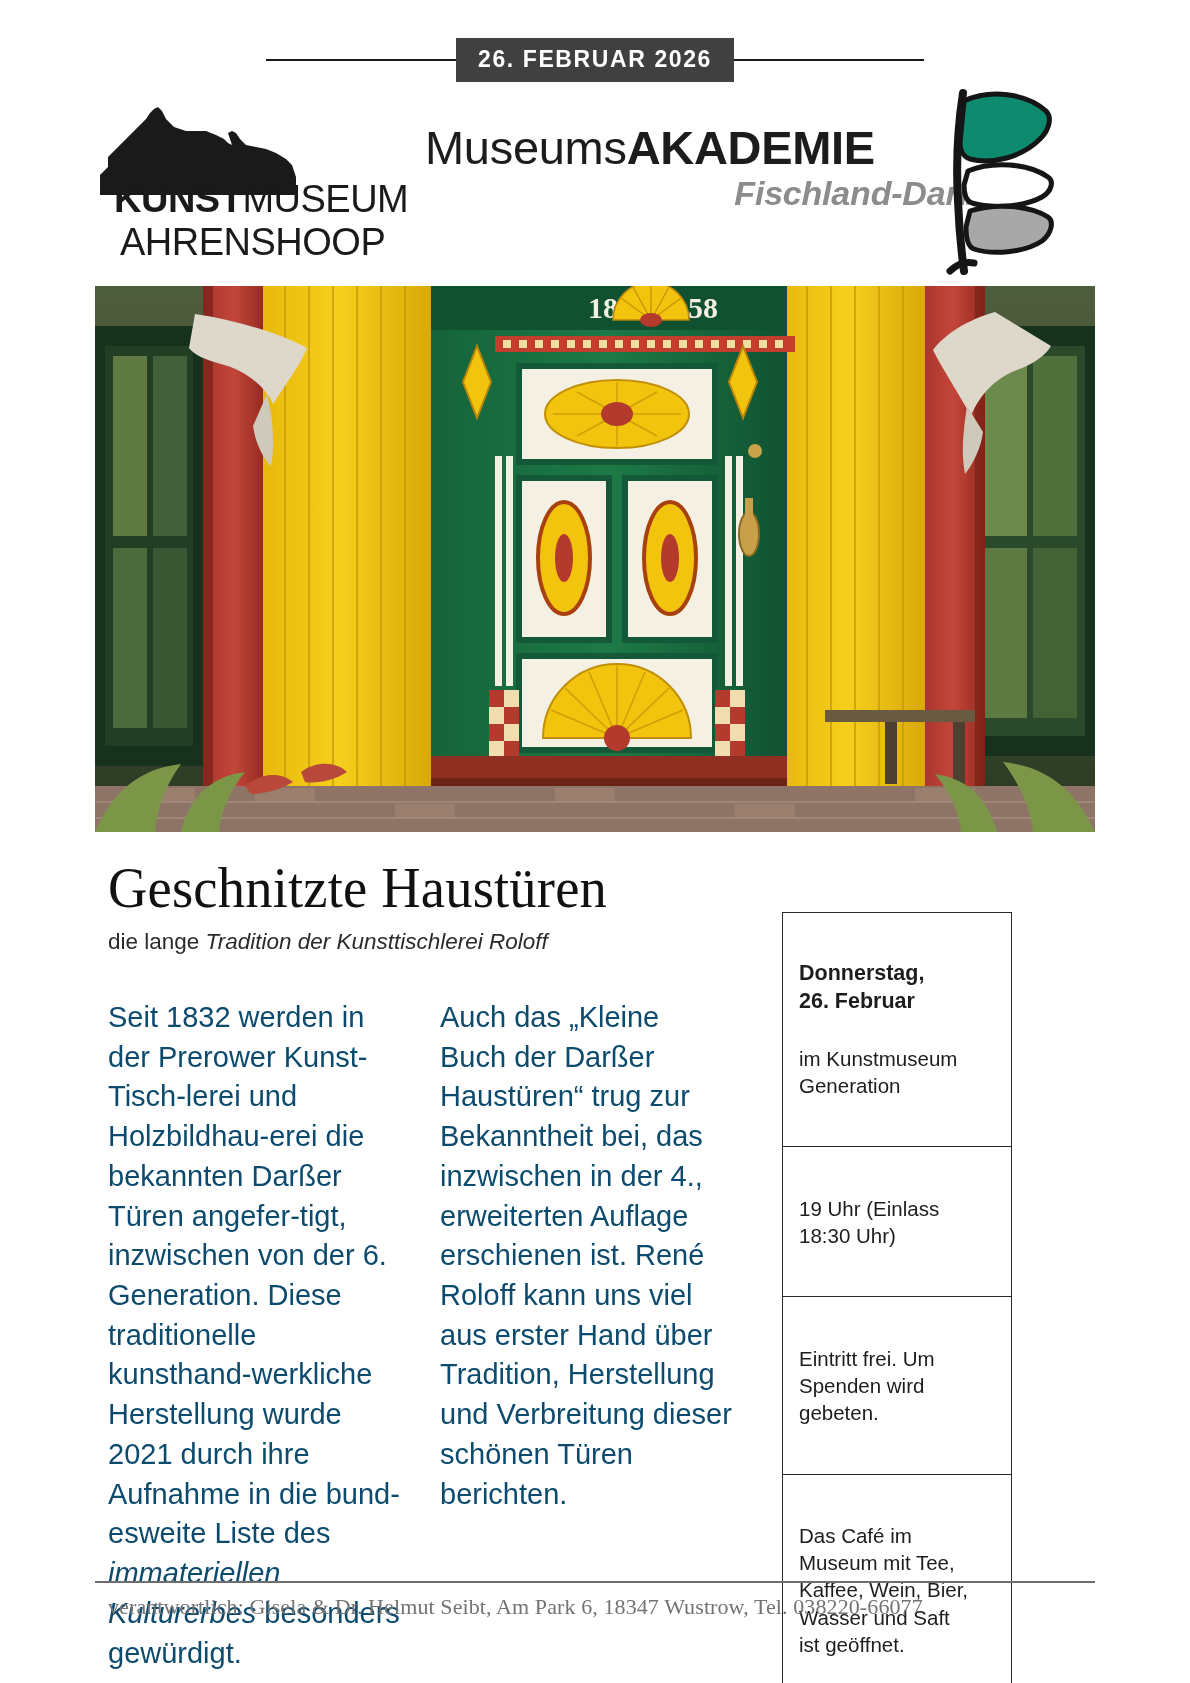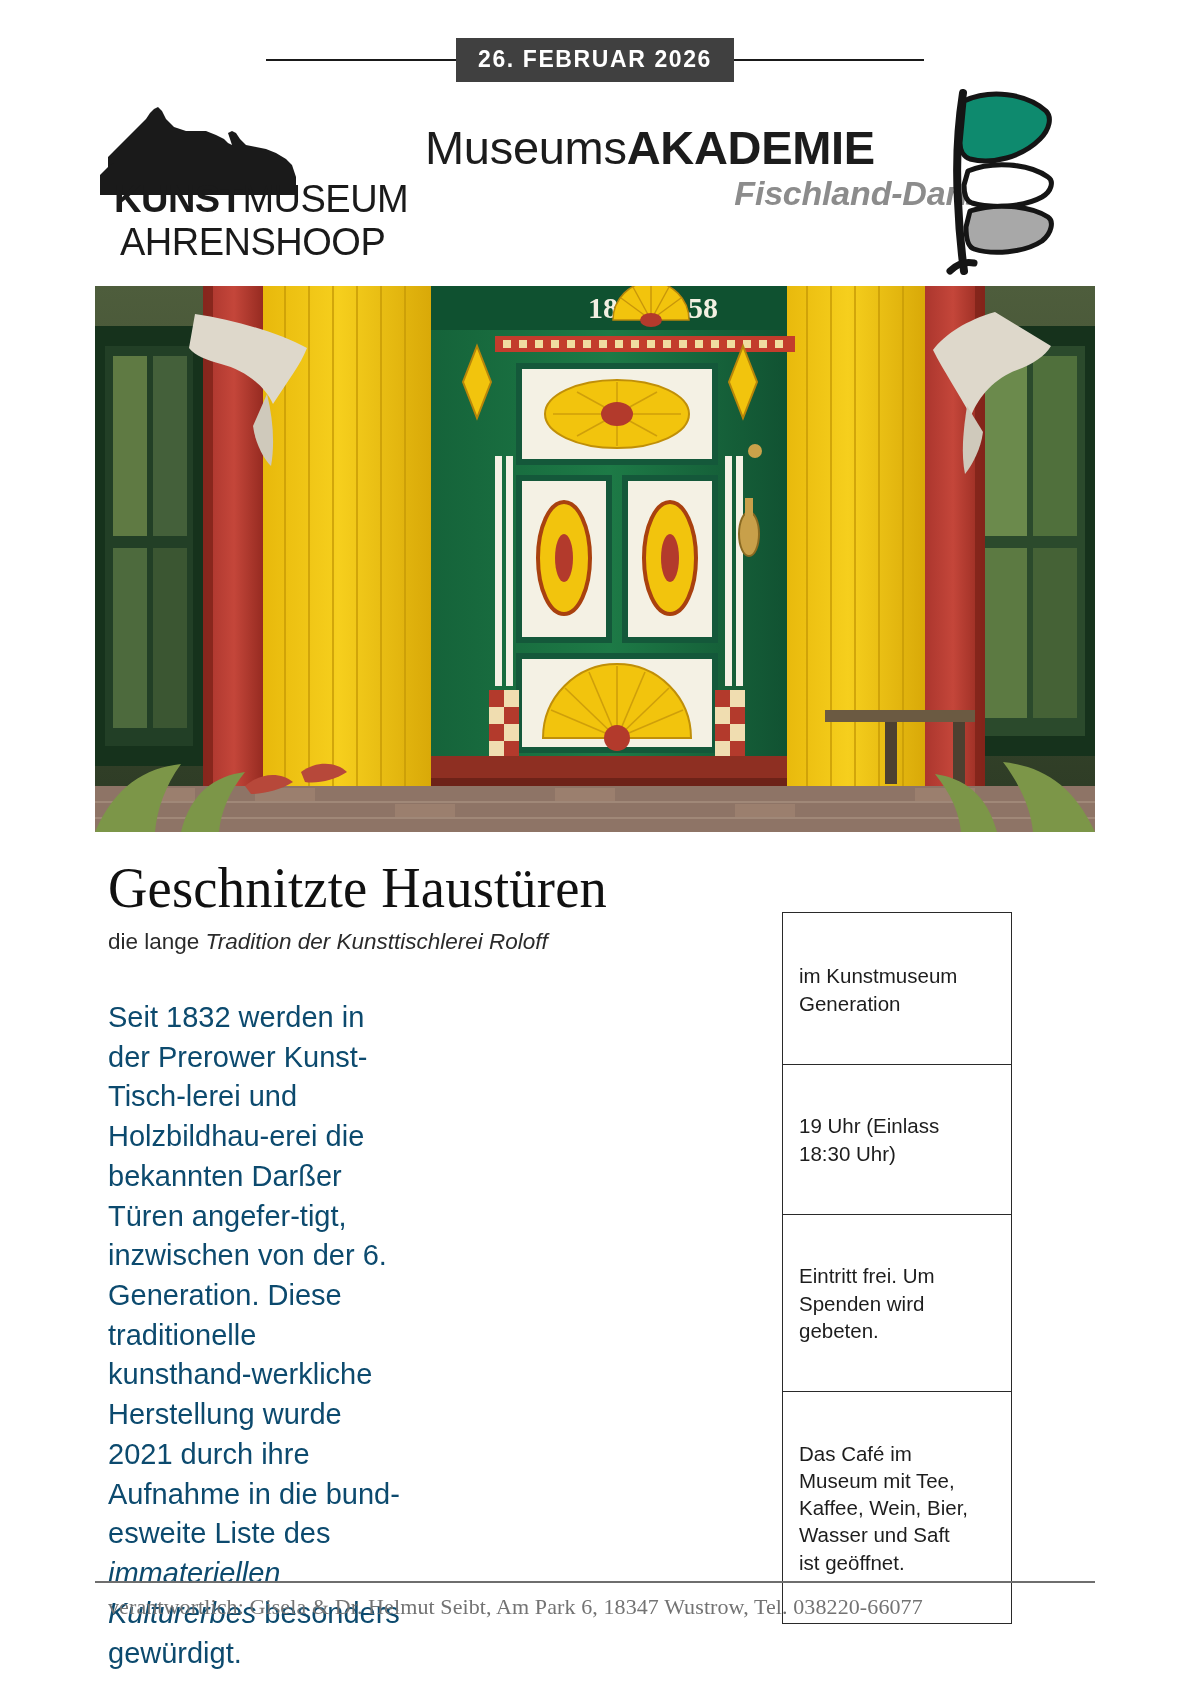--- a/index.html
+++ b/index.html
@@ -499,24 +499,27 @@
   </svg>
 </div>
 
 <div class="title-block">
   <h1 class="headline">Geschnitzte Haustüren</h1>
   <div class="subline"><span>die lange </span><span class="it">Tradition der Kunsttischlerei Roloff</span></div>
 </div>
 
 <div class="body-cols">
   <div class="col"><span>Seit 1832 werden in der Prerower Kunst-Tisch-lerei und Holzbildhau-erei die bekannten Darßer Türen angefer-tigt, inzwischen von der 6. Generation. Diese traditionelle kunsthand-werkliche Herstellung wurde 2021 durch ihre Aufnahme in die bund-esweite Liste des </span><span class="it">immateriellen Kulturerbes</span><span> besonders gewürdigt.</span></div>
+  <div class="col">Auch das „Kleine Buch der Darßer Haustüren“ trug zur Bekanntheit bei, das inzwischen in der 4., erweiterten Auflage erschienen ist. René Roloff kann uns viel aus erster Hand über Tradition, Herstellung und Verbreitung dieser schönen Türen berichten.</div>
 </div>
 
 <div class="infobox">
   <div class="info-cell first cell-h1">
+    <span class="strong">Donnerstag,
+26. Februar</span>
     <span class="sub">im Kunstmuseum
 Generation</span>
   </div>
   <div class="info-cell cell-h2">
     <span class="sub">19 Uhr (Einlass
 18:30 Uhr)</span>
   </div>
   <div class="info-cell cell-h3">
     <span class="sub">Eintritt frei. Um
 Spenden wird

